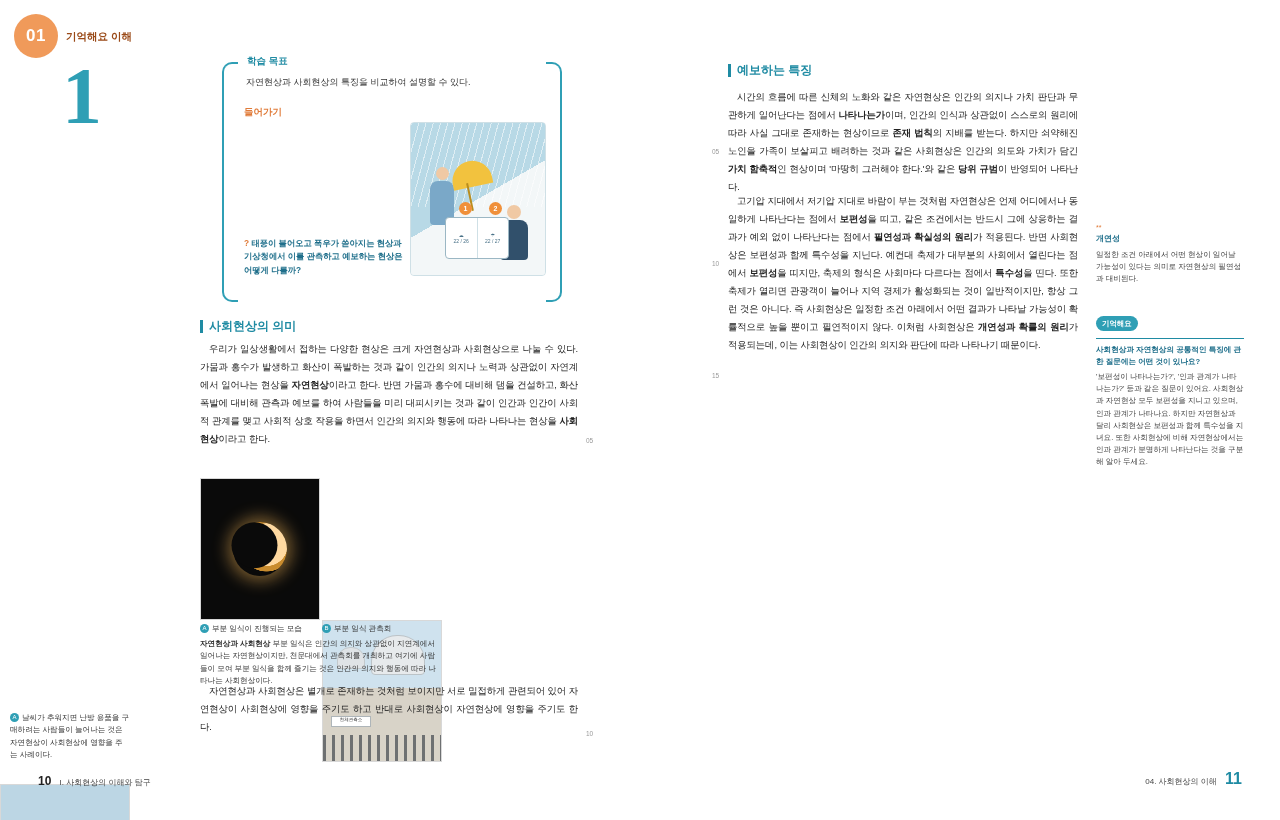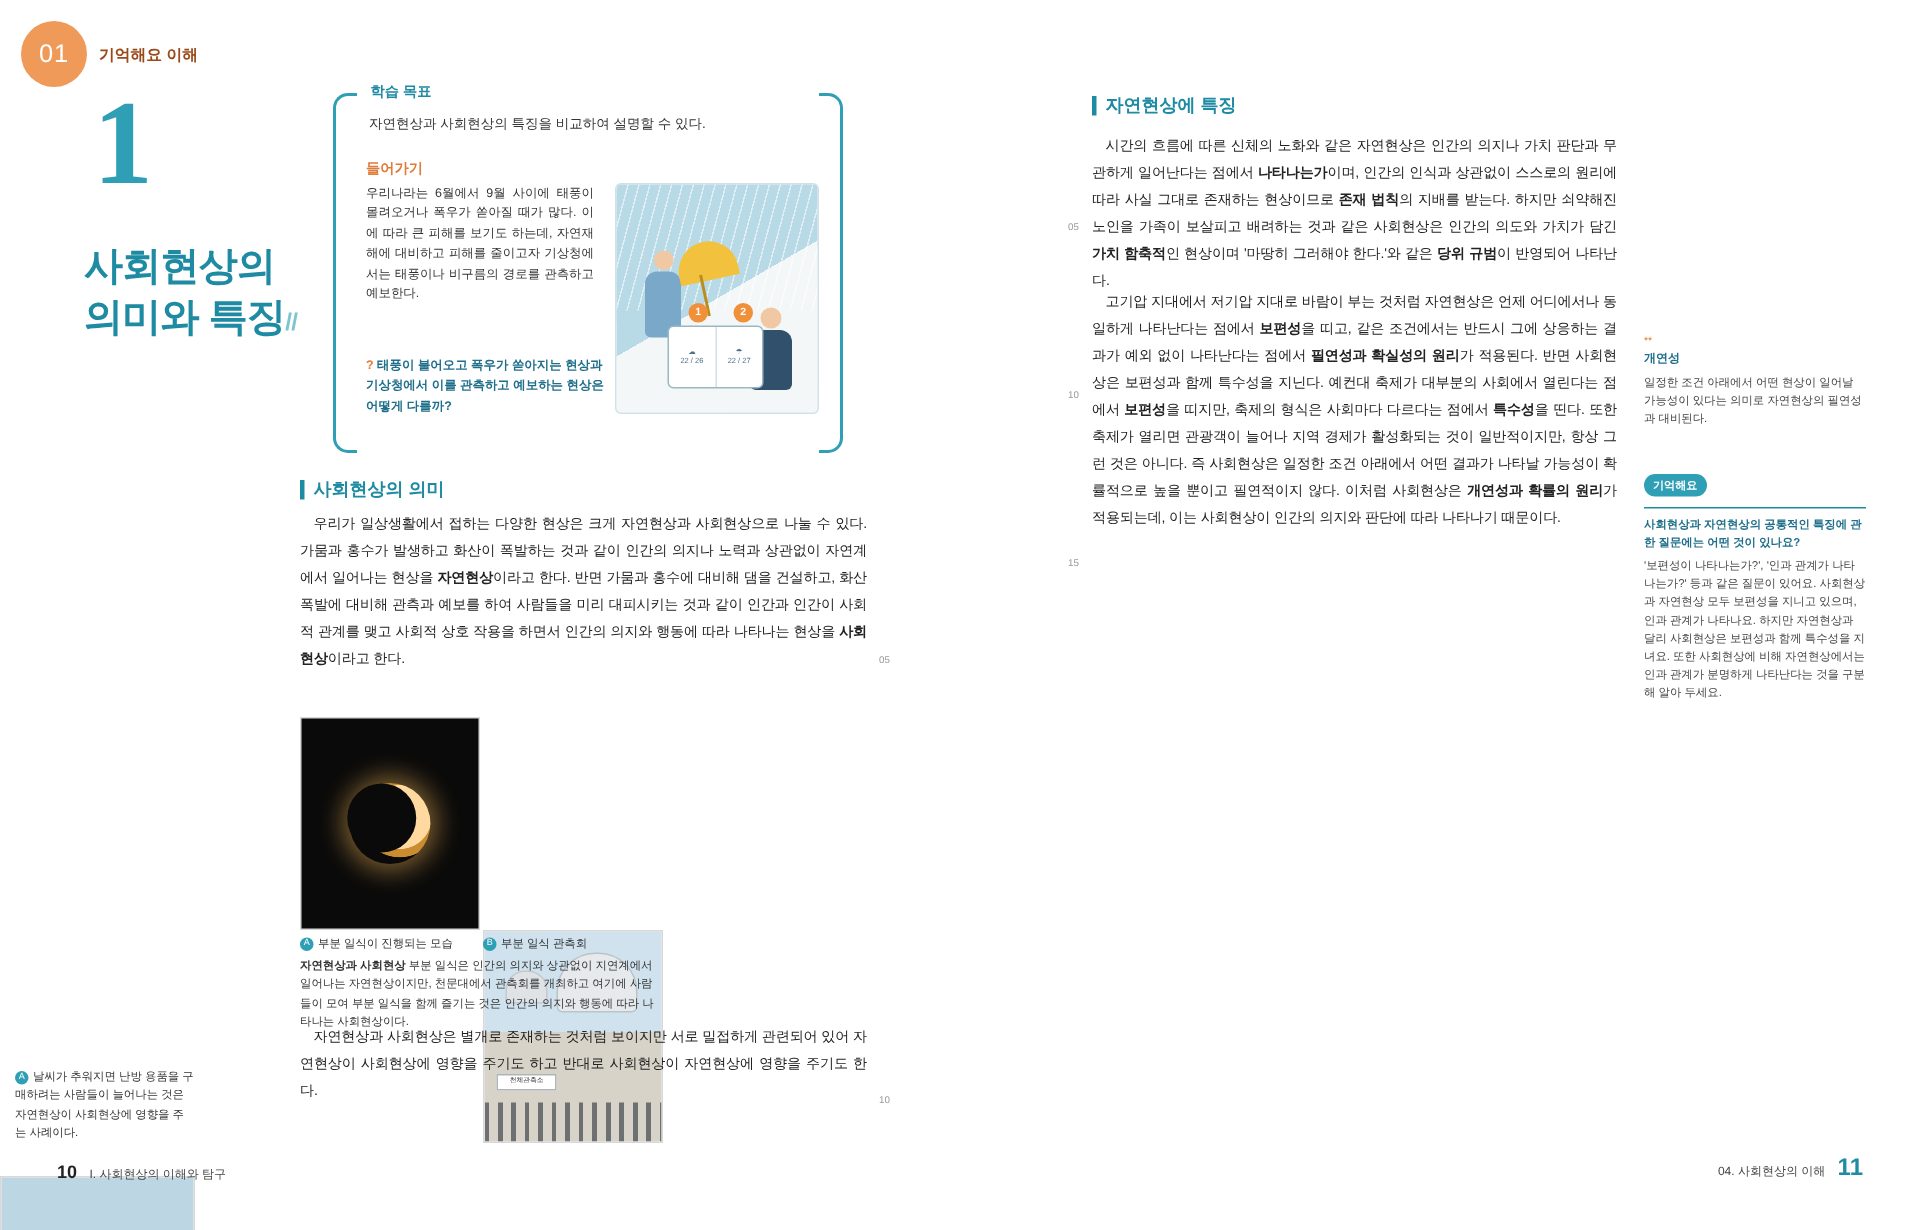--- a/index.html
+++ b/index.html
@@ -8,21 +8,21 @@
     font-family:"Liberation Sans","DejaVu Sans",sans-serif;
     color:#1a1a1a;overflow:hidden;position:relative;
   }
   .page{position:absolute;top:0;left:0;width:1280px;height:820px;}
   .left-page{position:absolute;left:0;top:0;width:640px;height:820px;}
   .right-page{position:absolute;left:640px;top:0;width:640px;height:820px;}
 
   
   .chapter-badge{
     position:absolute;left:14px;top:14px;width:44px;height:44px;border-radius:50%;
-    background:#f09a5a;color:#fff;font-size:17px;font-weight:normal;
+    background:#f09a5a;color:#fff;font-size:17px;font-weight:bold;
     display:flex;align-items:center;justify-content:center;letter-spacing:.5px;
   }
   .chapter-title{
     position:absolute;left:66px;top:30px;font-size:10.5px;color:#9a4a18;font-weight:bold;
   }
 
   
   .big-num{
     position:absolute;left:62px;top:62px;font-size:80px;line-height:.85;
     color:#2f9fb5;font-weight:bold;font-family:"Liberation Serif",serif;
@@ -143,32 +143,27 @@
 <body>
 
 <div class="page">
 
   <div class="left-page">
 
     <div class="chapter-badge">01</div>
     <div class="chapter-title">기억해요 이해</div>
 
     <div class="big-num">1</div>
-    <div class="unit-title">
-      <span>사회현상의</span><br>
-      <span>의미와 특징</span><span class="slash">//</span>
-    </div>
 
     <div class="goalbox">
       <div class="bracket-l"></div>
       <div class="bracket-r"></div>
       <div class="goal-label">학습 목표</div>
       <div class="goal-text">자연현상과 사회현상의 특징을 비교하여 설명할 수 있다.</div>
       <div class="intro-label">들어가기</div>
-      <div class="intro-text">우리나라는 6월에서 9월 사이에 태풍이 몰려오거나 폭우가 쏟아질 때가 많다. 이에 따라 큰 피해를 보기도 하는데, 자연재해에 대비하고 피해를 줄이고자 기상청에서는 태풍이나 비구름의 경로를 관측하고 예보한다.</div>
       <div class="q-block">
         <span class="q-mark">?</span>
         <span>태풍이 불어오고 폭우가 쏟아지는 현상과 기상청에서 이를 관측하고 예보하는 현상은 어떻게 다를까?</span>
       </div>
 
       <div class="illus">
         <div class="sky"></div>
         <div class="rain"></div>
         <div class="person-a">
           <div class="head"></div>
@@ -242,21 +237,21 @@
     <div class="foot-left">
       <span class="pg">10</span>
       <span>I. 사회현상의 이해와 탐구</span>
     </div>
   </div>
 
   <div class="right-page">
 
     <div class="sec-head" style="position:absolute;left:88px;top:62px;">
       <span class="bar"></span>
-      <span>자연현상에 특징</span>
+      <span>예보하는 특징</span>
     </div>
 
     <div class="body-col" style="position:absolute;left:88px;top:88px;width:350px;">
       <p>시간의 흐름에 따른 신체의 노화와 같은 자연현상은 인간의 의지나 가치 판단과 무관하게 일어난다는 점에서 <b>나타나는가</b>이며, 인간의 인식과 상관없이 스스로의 원리에 따라 사실 그대로 존재하는 현상이므로 <b>존재 법칙</b>의 지배를 받는다. 하지만 쇠약해진 노인을 가족이 보살피고 배려하는 것과 같은 사회현상은 인간의 의도와 가치가 담긴 <b>가치 함축적</b>인 현상이며 '마땅히 그러해야 한다.'와 같은 <b>당위 규범</b>이 반영되어 나타난다.</p>
     </div>
     <div class="body-col" style="position:absolute;left:88px;top:192px;width:350px;">
       <p>고기압 지대에서 저기압 지대로 바람이 부는 것처럼 자연현상은 언제 어디에서나 동일하게 나타난다는 점에서 <b>보편성</b>을 띠고, 같은 조건에서는 반드시 그에 상응하는 결과가 예외 없이 나타난다는 점에서 <b>필연성과 확실성의 원리</b>가 적용된다. 반면 사회현상은 보편성과 함께 특수성을 지닌다. 예컨대 축제가 대부분의 사회에서 열린다는 점에서 <b>보편성</b>을 띠지만, 축제의 형식은 사회마다 다르다는 점에서 <b>특수성</b>을 띤다. 또한 축제가 열리면 관광객이 늘어나 지역 경제가 활성화되는 것이 일반적이지만, 항상 그런 것은 아니다. 즉 사회현상은 일정한 조건 아래에서 어떤 결과가 나타날 가능성이 확률적으로 높을 뿐이고 필연적이지 않다. 이처럼 사회현상은 <b>개연성과 확률의 원리</b>가 적용되는데, 이는 사회현상이 인간의 의지와 판단에 따라 나타나기 때문이다.</p>
     </div>
     <div class="linenum" style="left:72px;top:148px;">05</div>
     <div class="linenum" style="left:72px;top:260px;">10</div>

